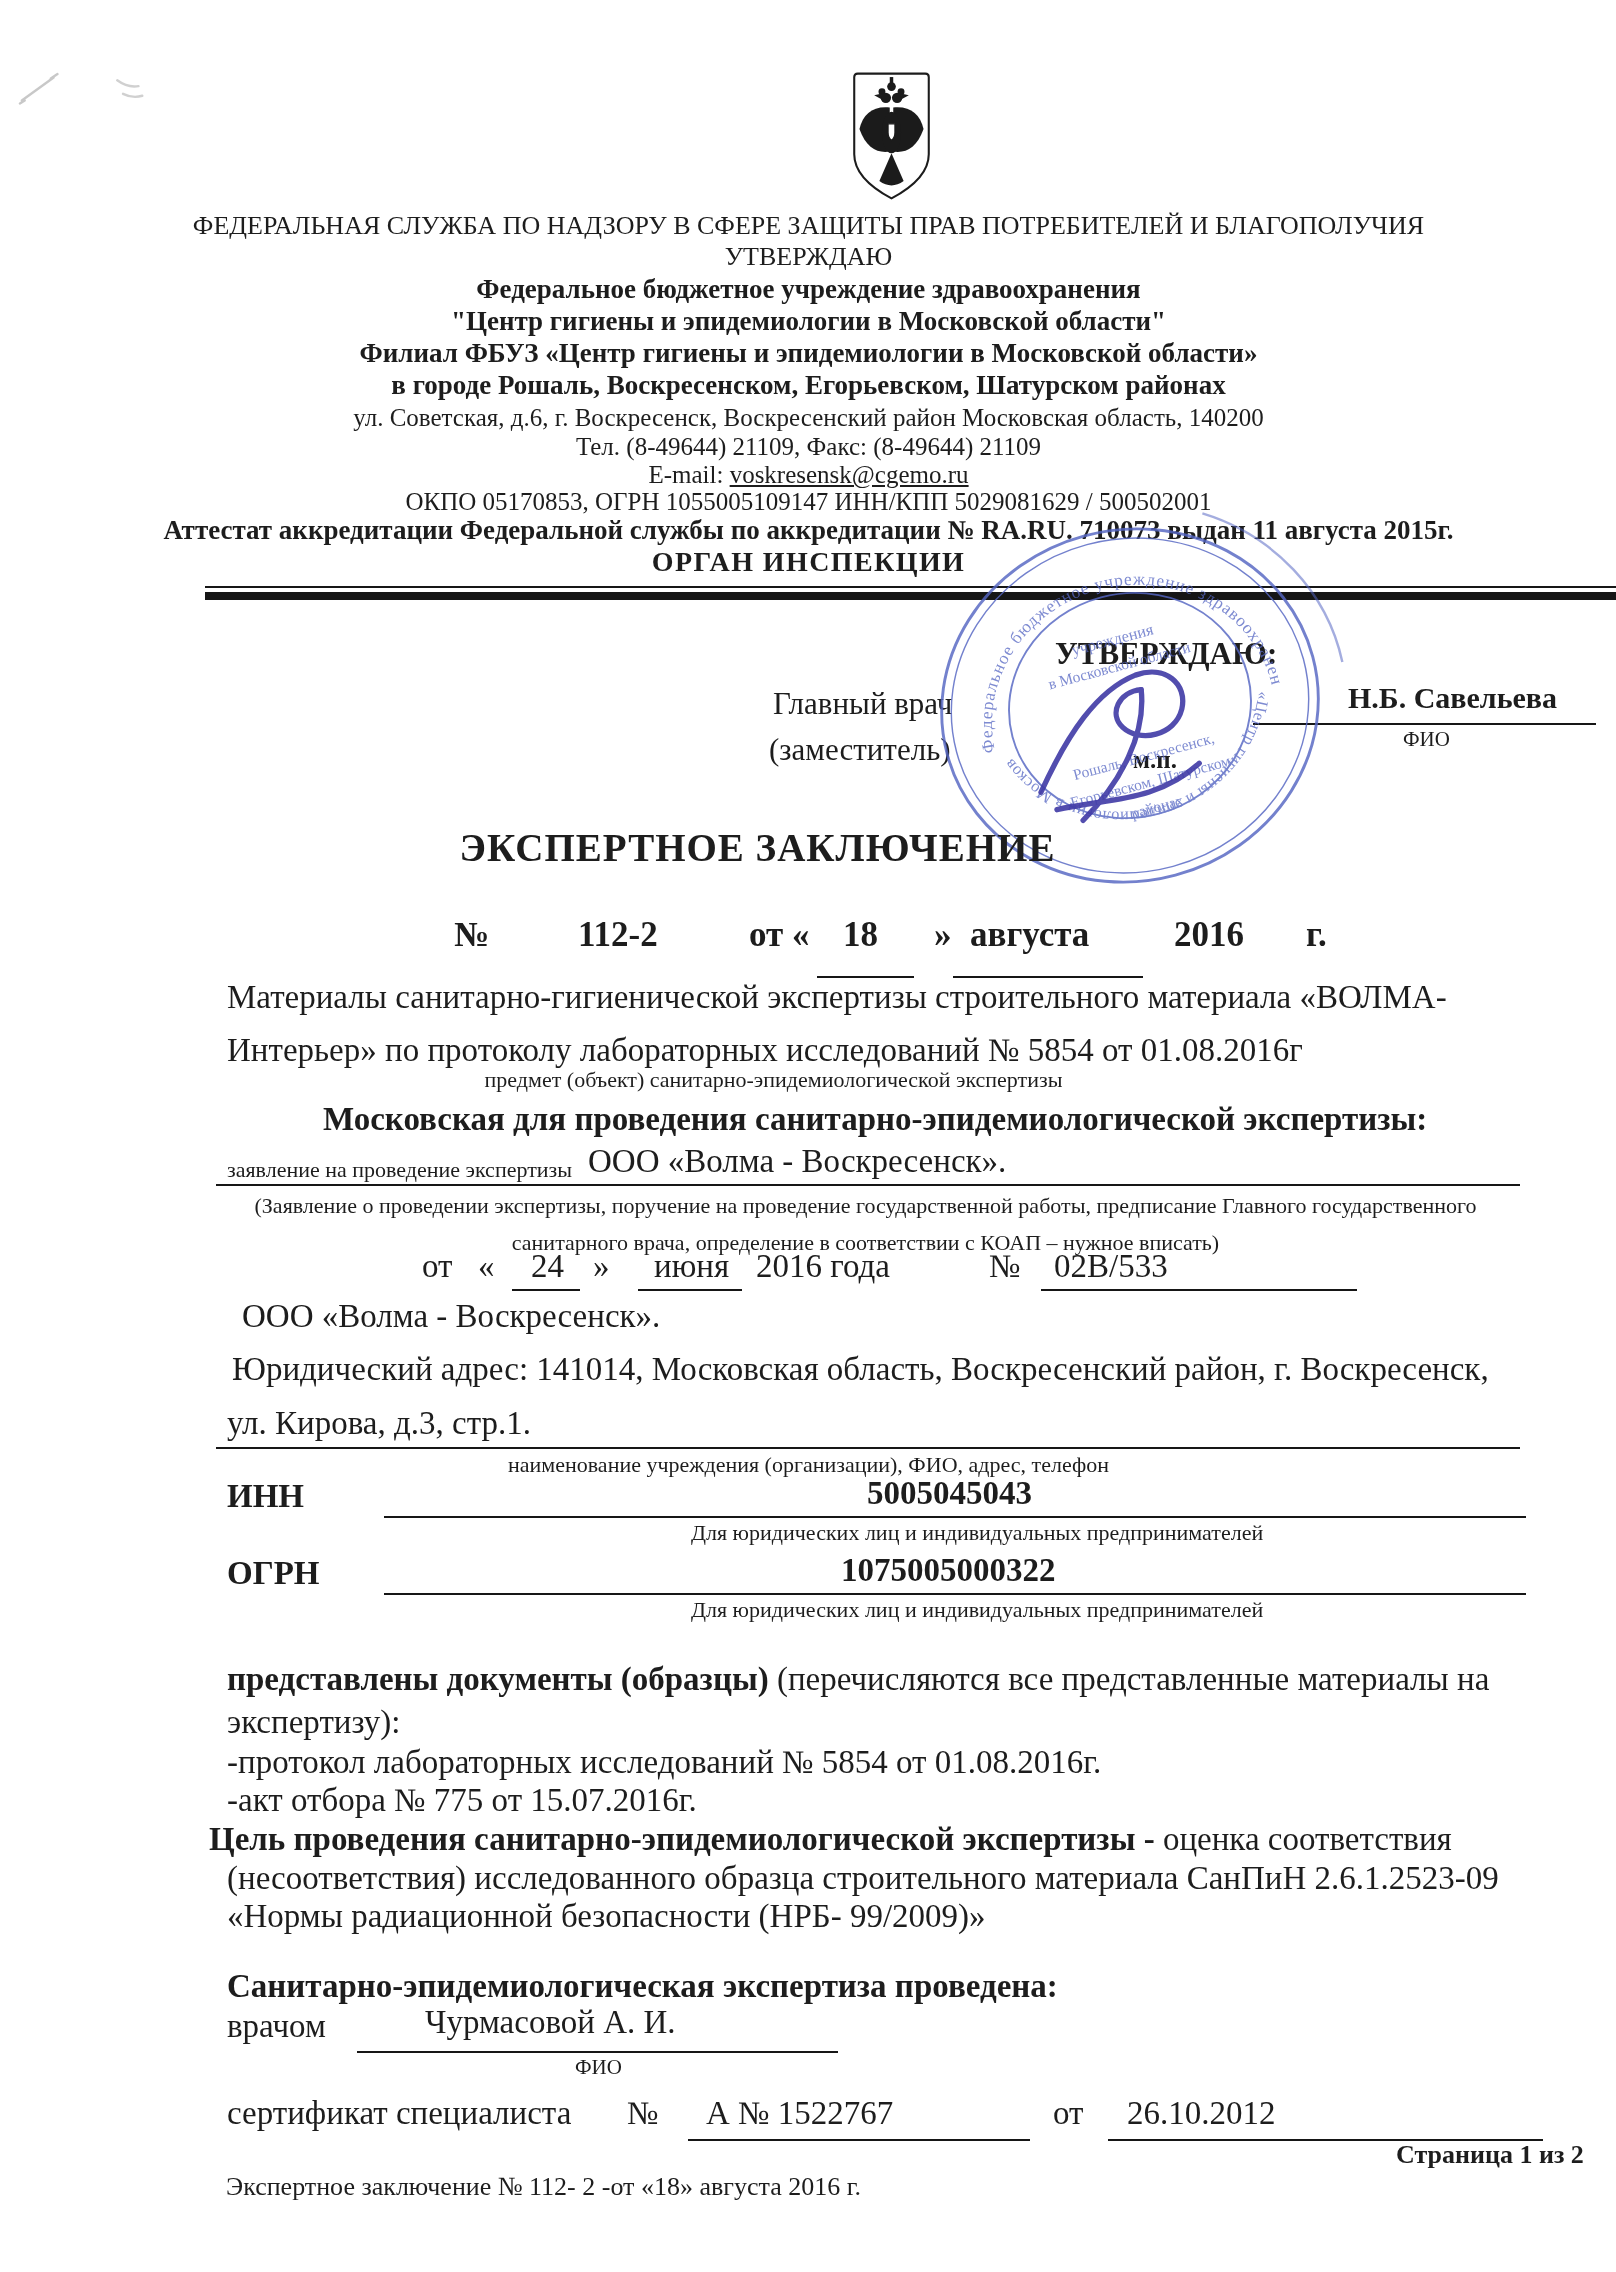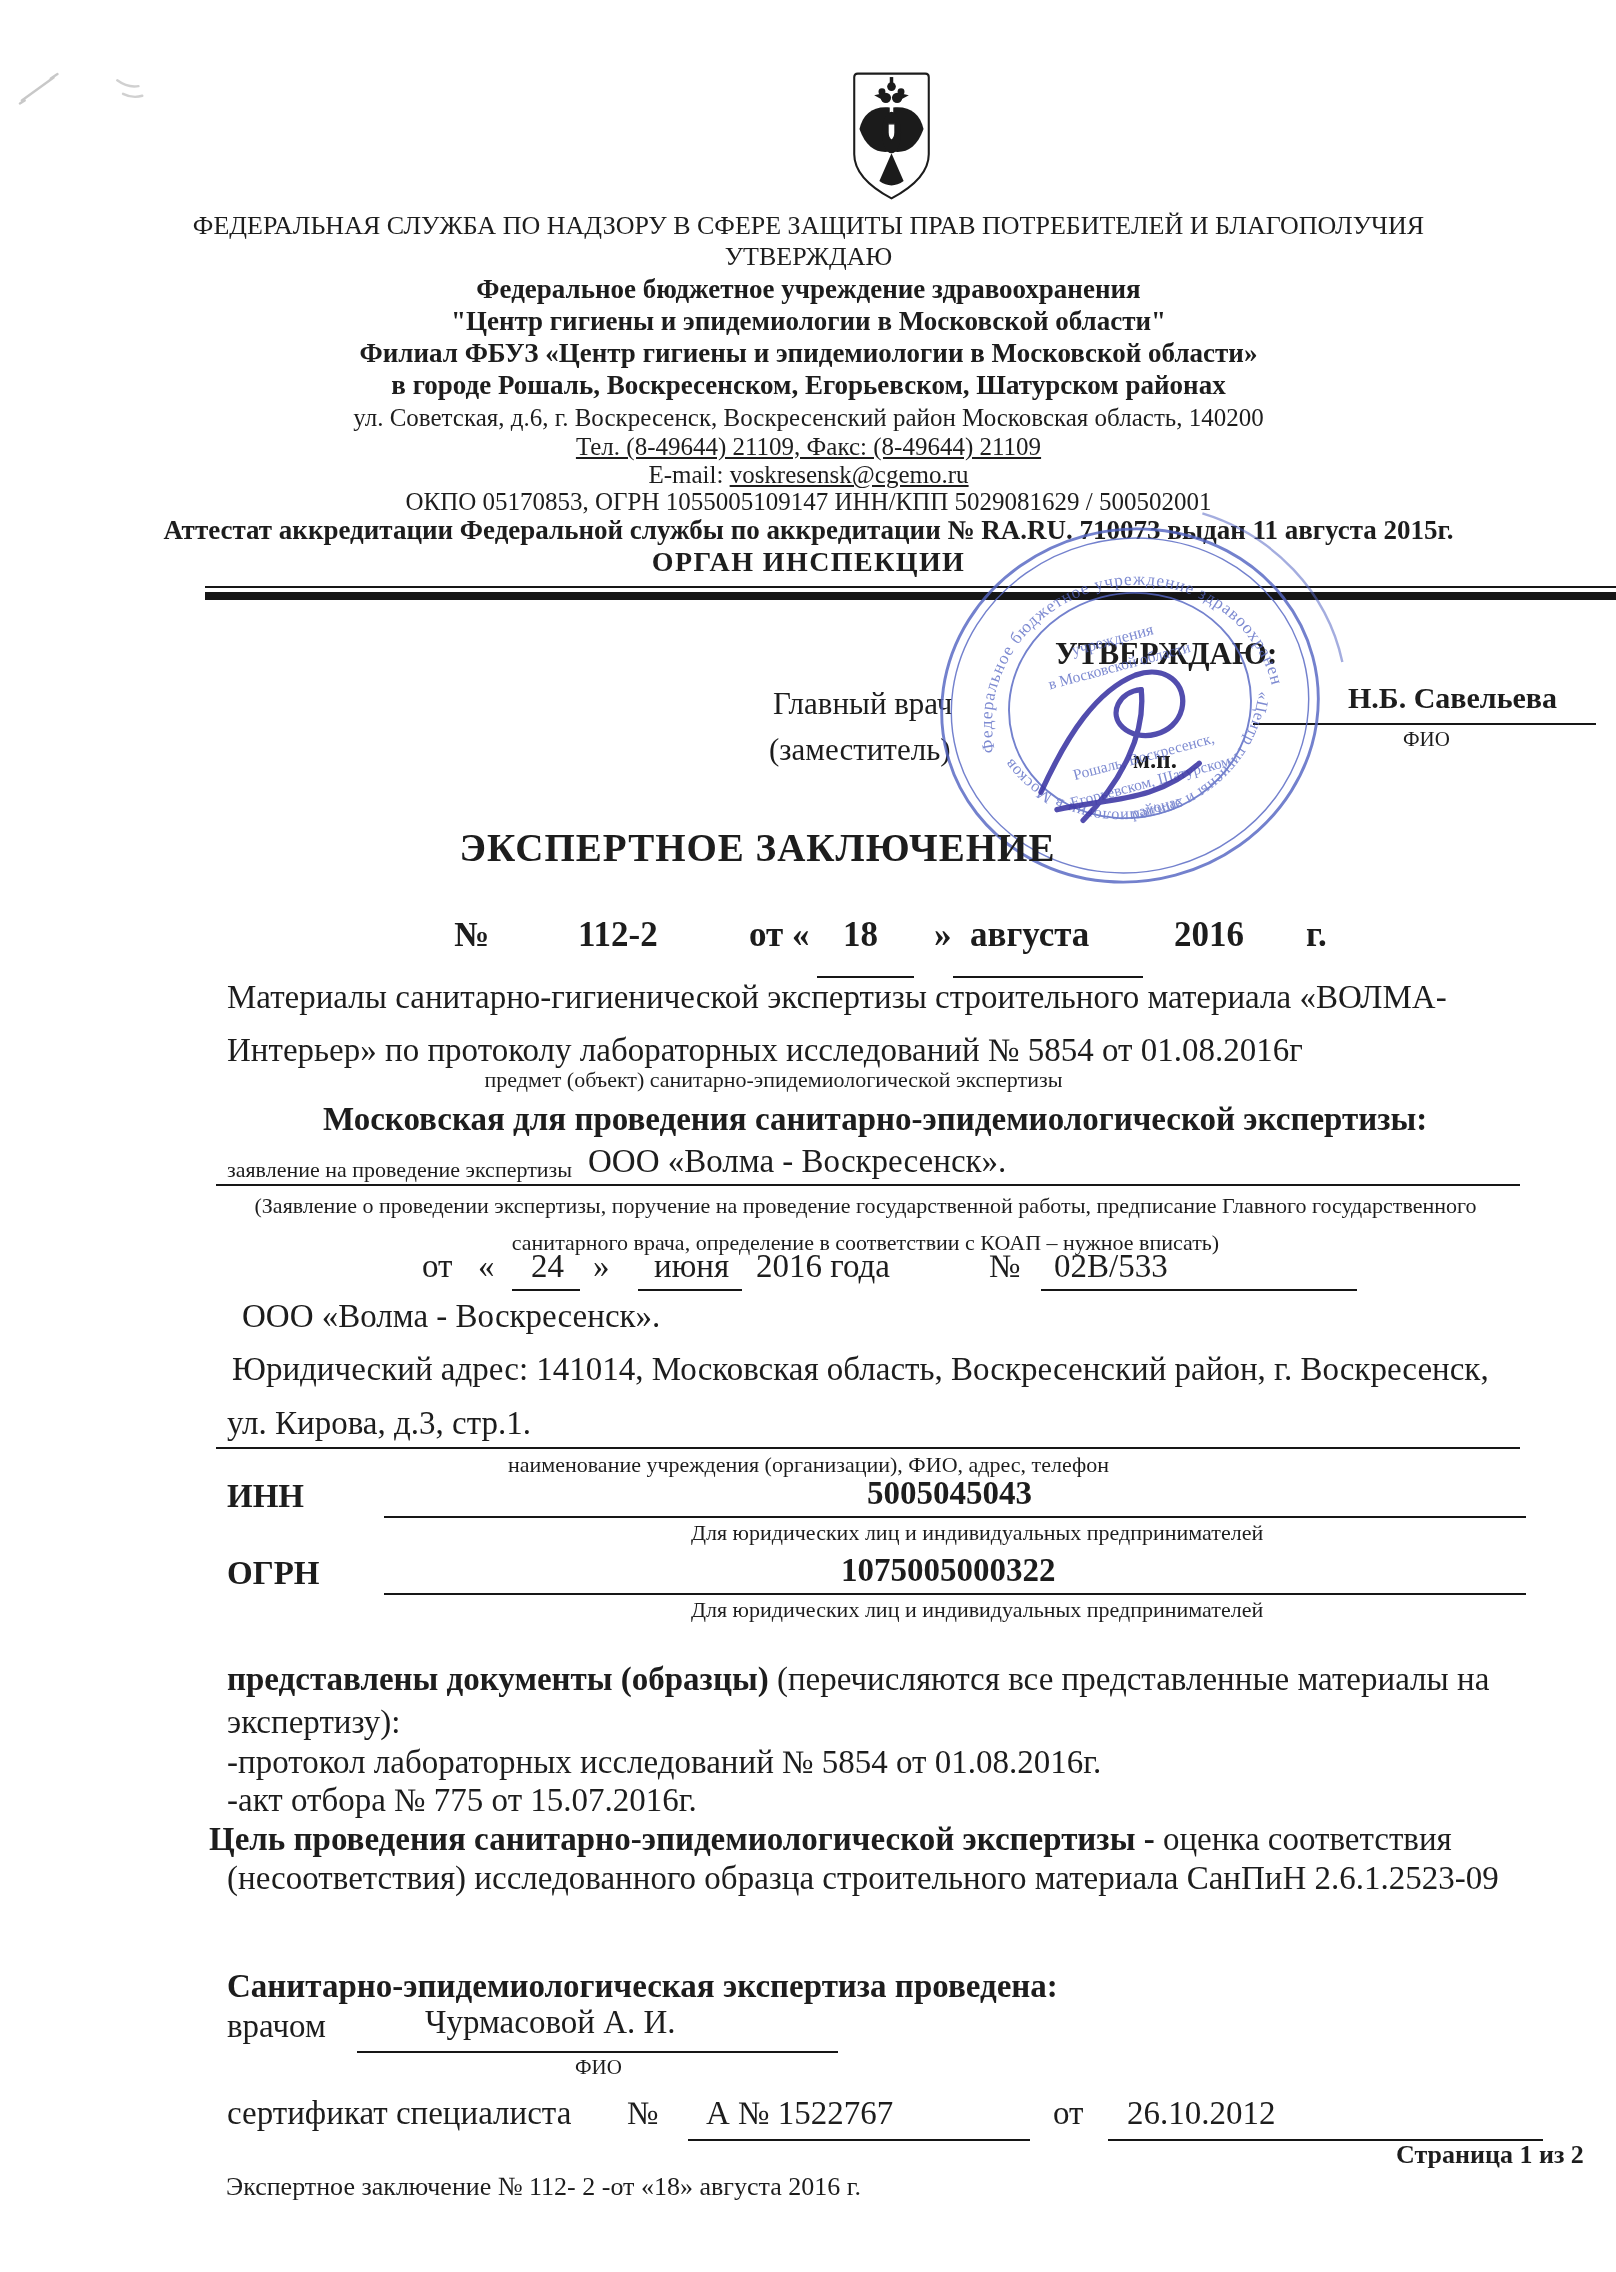--- a/index.html
+++ b/index.html
@@ -60,21 +60,21 @@
     <path d="M46,61 h8 v10 q0,6 -4,9 q-4,-3 -4,-9 Z" fill="#ffffff" stroke="#1b1b1b" stroke-width="1.5"></path>
   </svg>
 
   <div class="t ctr fs54" style="top:212px;">ФЕДЕРАЛЬНАЯ СЛУЖБА ПО НАДЗОРУ В СФЕРЕ ЗАЩИТЫ ПРАВ ПОТРЕБИТЕЛЕЙ И БЛАГОПОЛУЧИЯ</div>
   <div class="t ctr fs54" style="top:243px;">УТВЕРЖДАЮ</div>
   <div class="t ctr fs56 b" style="top:275px;">Федеральное бюджетное учреждение здравоохранения</div>
   <div class="t ctr fs56 b" style="top:307px;">"Центр гигиены и эпидемиологии в Московской области"</div>
   <div class="t ctr fs56 b" style="top:339px;">Филиал ФБУЗ «Центр гигиены и эпидемиологии в Московской области»</div>
   <div class="t ctr fs56 b" style="top:371px;">в городе Рошаль, Воскресенском, Егорьевском, Шатурском районах</div>
   <div class="t ctr fs52" style="top:404px;">ул. Советская, д.6, г. Воскресенск, Воскресенский район Московская область, 140200</div>
-  <div class="t ctr fs52" style="top:433px;text-decoration:underline;">Тел. (8-49644) 21109, Факс:  (8-49644) 21109</div>
+  <div class="t ctr fs52" style="top:433px;">Тел. (8-49644) 21109, Факс:  (8-49644) 21109</div>
   <div class="t ctr fs52" style="top:461px;"><span>E-mail: </span><span class="u">voskresensk@cgemo.ru</span></div>
   <div class="t ctr fs52" style="top:488px;">ОКПО 05170853, ОГРН 1055005109147 ИНН/КПП 5029081629 / 500502001</div>
   <div class="t ctr fs56 b" style="top:516px;">Аттестат аккредитации Федеральной службы по аккредитации № RA.RU. 710073 выдан 11 августа 2015г.</div>
   <div class="t ctr fs58 b" style="top:547px;">ОРГАН ИНСПЕКЦИИ</div>
 
   <div class="rule" style="left:205px;top:586px;width:1411px;height:2.4px;"></div>
   <div class="rule" style="left:205px;top:592px;width:1411px;height:7.7px;"></div>
 
   <div class="t fs64 b" style="left:1055px;top:637px;">УТВЕРЖДАЮ:</div>
   <div class="t fs64" style="left:773px;top:687px;">Главный врач</div>
@@ -166,20 +166,21 @@
   <div class="rule" style="left:384px;top:1593px;width:1142px;height:2.4px;"></div>
   <div class="t fs46" style="left:691px;top:1598px;">Для юридических лиц и индивидуальных предпринимателей</div>
 
   <div class="t fs68" style="left:227px;top:1662px;"><span class="b">представлены документы (образцы) </span><span>(перечисляются все представленные материалы на</span></div>
   <div class="t fs68" style="left:227px;top:1705px;">экспертизу):</div>
   <div class="t fs68" style="left:227px;top:1745px;">-протокол лабораторных исследований № 5854 от 01.08.2016г.</div>
   <div class="t fs68" style="left:227px;top:1783px;">-акт отбора № 775 от 15.07.2016г.</div>
 
   <div class="t fs68" style="left:209px;top:1822px;"><span class="b">Цель проведения санитарно-эпидемиологической экспертизы - </span><span>оценка соответствия</span></div>
   <div class="t fs68" style="left:227px;top:1861px;">(несоответствия) исследованного образца строительного материала   СанПиН 2.6.1.2523-09</div>
+  <div class="t fs68" style="left:227px;top:1899px;">«Нормы радиационной безопасности (НРБ- 99/2009)»</div>
 
   <div class="t fs68 b" style="left:227px;top:1969px;">Санитарно-эпидемиологическая экспертиза проведена:</div>
   <div class="t fs68" style="left:227px;top:2009px;">врачом</div>
   <div class="t fs68" style="left:425px;top:2005px;">Чурмасовой А. И.</div>
   <div class="rule" style="left:357px;top:2051px;width:481px;height:2.4px;"></div>
   <div class="t fs44" style="left:575px;top:2056px;">ФИО</div>
 
   <div class="t fs68" style="left:227px;top:2096px;">сертификат специалиста</div>
   <div class="t fs68" style="left:627px;top:2096px;">№</div>
   <div class="t fs68" style="left:706px;top:2096px;">А № 1522767</div>

